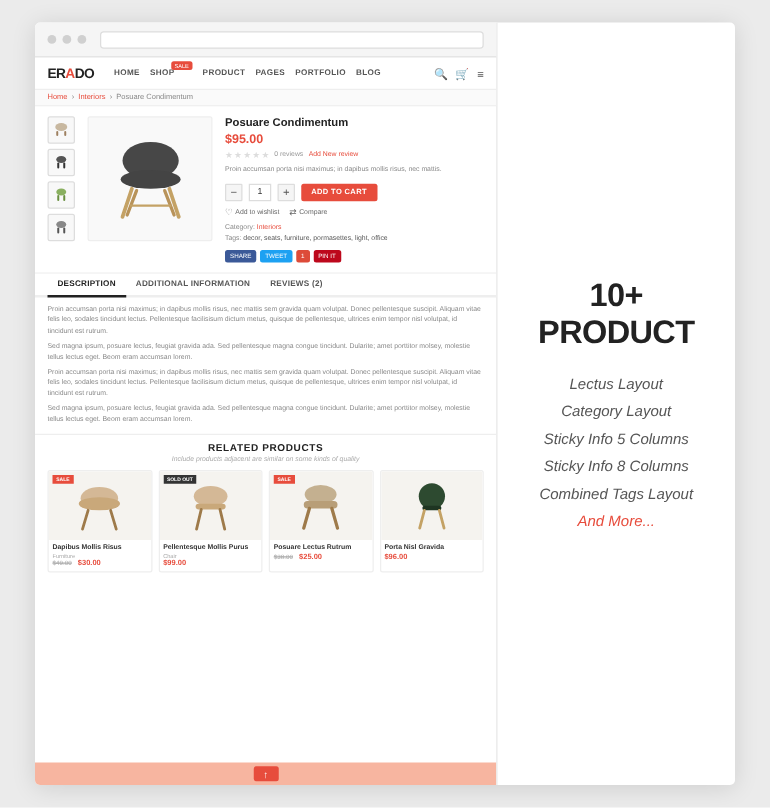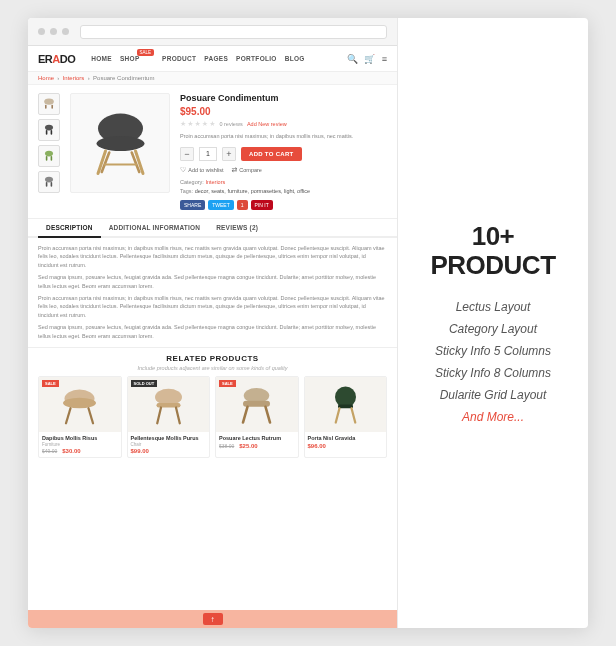--- a/index.html
+++ b/index.html
@@ -702,19 +702,19 @@
 
     <div class="right-panel">
       <div class="headline-text">
         <span>10+ PRODUCT</span><br>
       </div>
       <div class="layout-list">
         <div class="layout-item">Lectus Layout</div>
         <div class="layout-item">Category Layout</div>
         <div class="layout-item">Sticky Info 5 Columns</div>
         <div class="layout-item">Sticky Info 8 Columns</div>
-        <div class="layout-item">Dularite Grid Layout</div>
+        <div class="layout-item">Combined Tags Layout</div>
         <div class="layout-item highlight">And More...</div>
       </div>
     </div>
 
   </div>
 </div>
 
 </body></html>

